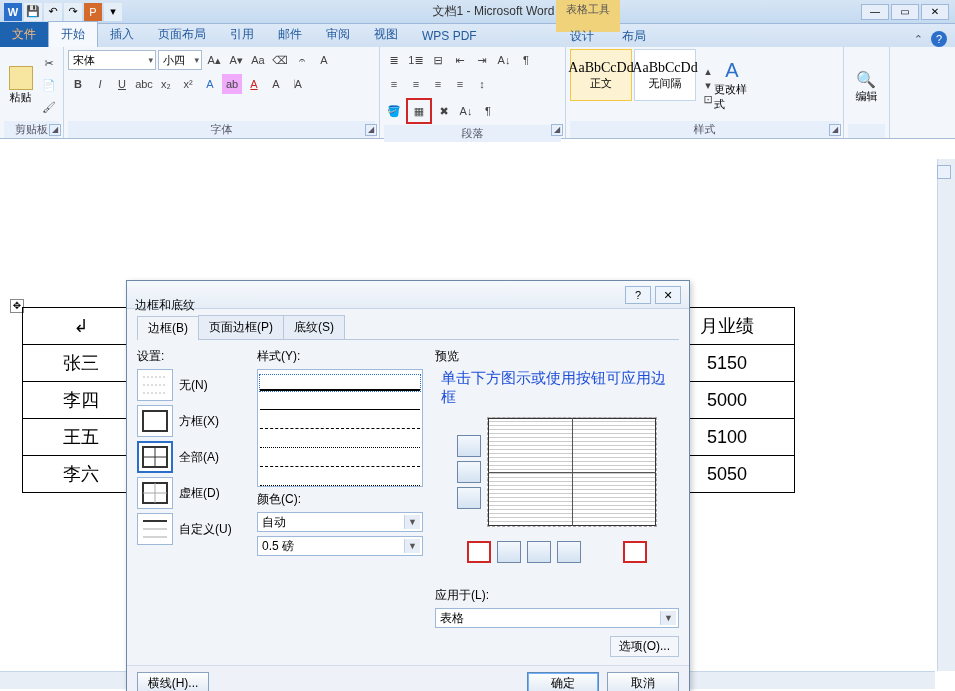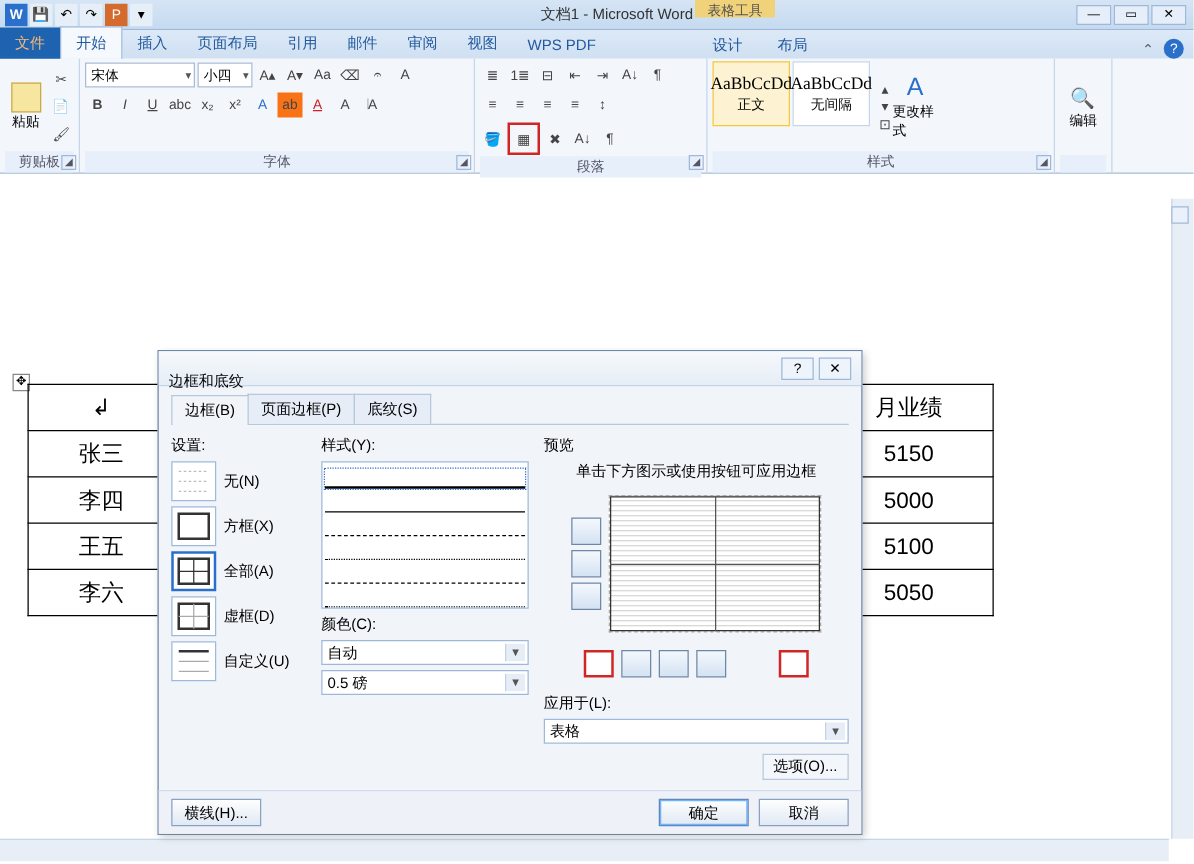--- a/index.html
+++ b/index.html
@@ -7,21 +7,21 @@
 
 
 .titlebar { height: 24px; background: linear-gradient(#d6e5f5,#c5daf0); display: flex; align-items: center; border-bottom: 1px solid #9db8d9; }
 .qat { display: flex; gap: 2px; padding: 2px 4px; align-items: center; }
 .qat-btn { width: 18px; height: 18px; border: 1px solid transparent; background: #e6eef7; display: flex; align-items: center; justify-content: center; font-size: 11px; }
 .title-text { flex: 1; text-align: center; font-size: 12px; color: #333; }
 .win-controls { display: flex; gap: 2px; padding-right: 6px; }
 .win-btn { width: 28px; height: 16px; border: 1px solid #9db8d9; background: #e5eef9; font-size: 10px; text-align: center; line-height: 14px; }
 
 
-.ctx-tab-wrap { position: absolute; top: 0; left: 556px; height: 14px; background: #f0d27a; padding: 0 10px; font-size: 11px; color: #555; line-height: 18px;}
+.ctx-tab-wrap { position: absolute; top: 0; left: 556px; height: 32px; background: #f0d27a; padding: 0 10px; font-size: 11px; color: #555; line-height: 18px;}
 .ctx-subtabs { position: absolute; top:24px; left:556px; display:flex; gap:12px; padding:0 6px;}
 
 
 .tabrow { height: 23px; background: linear-gradient(#dde9f7,#cfe0f2); display: flex; align-items: flex-end; padding-left: 0; font-size: 12px; }
 .tab { padding: 4px 12px; color: #235a9e; cursor: pointer; }
 .tab.file { background: #1e63b0; color: #fdba74; }
 .tab.active { background: #f5f9fe; border: 1px solid #9db8d9; border-bottom: none; color: #235a9e; }
 .tab-highlight { border: 2px solid #d02626; }
 .ribbon-right { margin-left: auto; display:flex; gap:8px; padding-right:8px; align-items:center;}
 .help-icon { width:16px; height:16px; background:#2a6fc9; color:#fff; border-radius:50%; text-align:center; font-size:11px; line-height:16px;}
@@ -74,21 +74,21 @@
 .setting-icon.sel { border: 2px solid #2a6fc9; }
 .setting-icon svg { width: 28px; height: 24px; }
 .style-list { border: 1px solid #9db8d9; background: #fff; height: 118px; overflow: hidden; padding: 2px; }
 .style-list .line-sample { height: 16px; margin: 3px 0; border-bottom: 1px solid #000; }
 .style-list .line-sample.sel { outline: 1px dotted #2a6fc9; border-bottom-width: 2px; }
 .style-list .line-sample.dash { border-bottom-style: dashed; }
 .style-list .line-sample.dot { border-bottom-style: dotted; }
 .field-label { font-size: 12px; }
 .dlg-combo { border: 1px solid #9db8d9; background: #fff; height: 20px; display: flex; align-items: center; padding: 0 4px; position: relative; }
 .dlg-combo::after { content: "▼"; position: absolute; right: 2px; font-size: 9px; color: #555; background:#e6edf6; border-left:1px solid #c3d2e6; padding:2px 3px;}
-.preview-text { text-align: center; font-size: 12px; color: #000000; padding: 0 6px; }
+.preview-text { text-align: left; font-size: 15px; color: #1d4ed8; padding: 0 6px; }
 .preview-grid { position: relative; margin: 6px auto; width: 200px; height: 110px; display:flex; }
 .preview-side-btns { display:flex; flex-direction:column; gap:4px; margin-right:6px; justify-content:center;}
 .preview-btn { width: 24px; height: 22px; border: 1px solid #6d87a8; background: linear-gradient(#f4f8fd,#d4e2f2); }
 .preview-btn.flat { background:#fff; }
 .preview-box { flex:1; border: 1px dashed #aaa; background: repeating-linear-gradient(0deg,#ccc,#ccc 1px,#fff 1px,#fff 4px); position:relative;}
 .preview-box .grid-v { position:absolute; top:0; bottom:0; left:50%; width:1px; background:#555;}
 .preview-box .grid-h { position:absolute; left:0; right:0; top:50%; height:1px; background:#555;}
 .preview-box .frame { position:absolute; top:0; left:0; right:0; bottom:0; border:1.5px solid #333;}
 .preview-bottom-btns { display:flex; gap:6px; justify-content:center; margin-top:4px;}
 .red-box { border: 2px solid #d02626 !important; }
@@ -177,21 +177,21 @@
         <div class="small-btn">
             <i>I</i>
           </div>
         <div class="small-btn">
             <u>U</u>
           </div>
         <div class="small-btn">abc</div>
         <div class="small-btn">x₂</div>
         <div class="small-btn">x²</div>
         <div class="small-btn" style="color:#2a6fc9;">A</div>
-        <div class="small-btn" style="background:#f97316;">ab</div>
+        <div class="small-btn" style="background:#f0abfc;">ab</div>
         <div class="small-btn" style="color:#c22;">
             <u>A</u>
           </div>
         <div class="small-btn">A</div>
         <div class="small-btn">𝄀A</div>
       </div>
     </div>
     <div class="group-label">字体</div>
     <div class="launcher">◢</div>
   </div>
@@ -400,21 +400,21 @@
           </div>
         </div>
         <div class="preview-bottom-btns">
           <div class="preview-btn flat red-box"></div>
           <div class="preview-btn"></div>
           <div class="preview-btn"></div>
           <div class="preview-btn"></div>
           <div style="width:30px"></div>
           <div class="preview-btn flat red-box"></div>
         </div>
-        <div class="field-label" style="margin-top:8px;">应用于(L):</div>
+        <div class="field-label" style="margin-top:20px;">应用于(L):</div>
         <div class="dlg-combo">表格</div>
         <button class="options-btn">选项(O)...</button>
       </div>
     </div>
   </div>
   <div class="dlg-footer">
     <button class="dlg-button dlg-foot-left">横线(H)...</button>
     <button class="dlg-button primary">确定</button>
     <button class="dlg-button">取消</button>
   </div>

